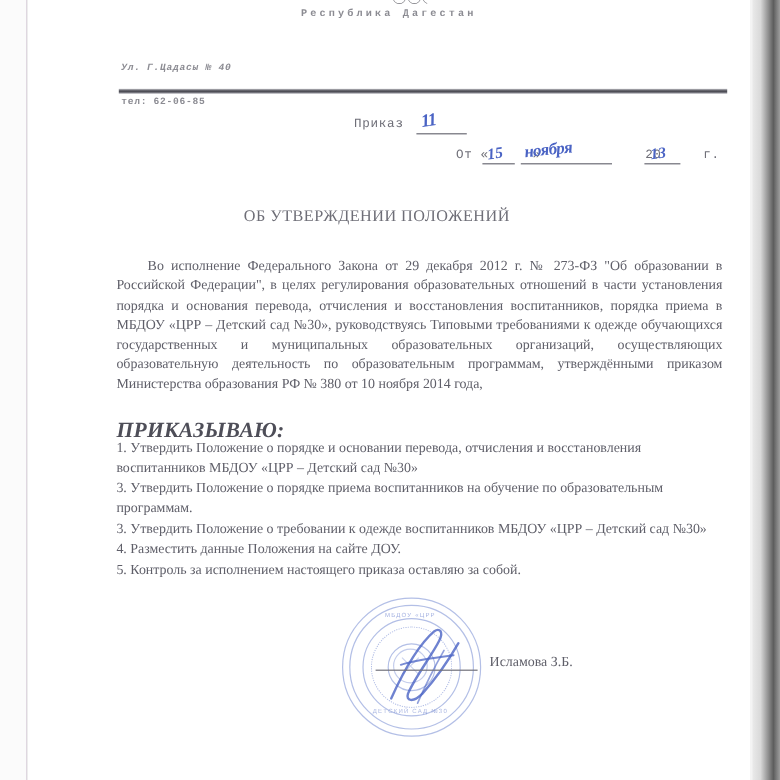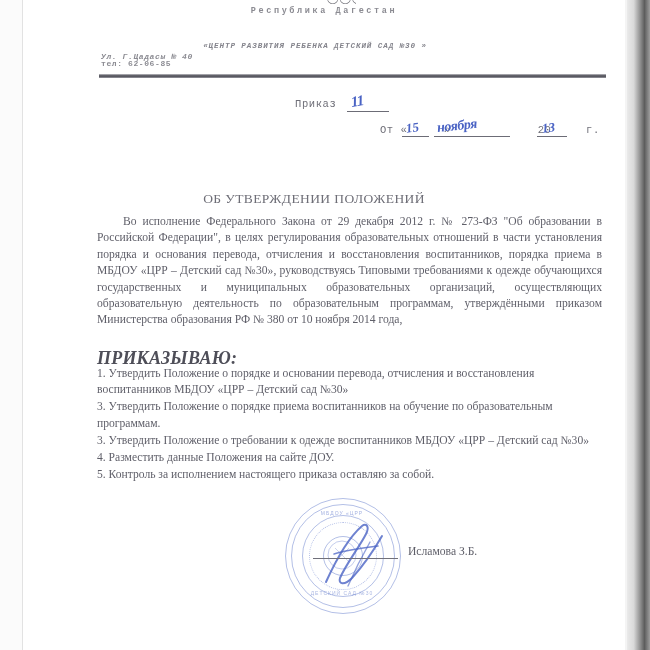--- a/index.html
+++ b/index.html
@@ -107,21 +107,21 @@
     font-style: italic;
     font-size: 8px;
     letter-spacing: 0.6px;
     color: #8c8c93;
     font-weight: 700;
     white-space: nowrap;
   }
   .addr2 {
     position: absolute;
     left: 78px;
-    top: 59px;
+    top: 81px;
     font-family: "Liberation Mono", monospace;
     font-size: 8px;
     letter-spacing: 0.6px;
     color: #8c8c93;
     font-weight: 700;
     white-space: nowrap;
   }
   .hrule {
     position: absolute;
     left: 76px;
@@ -222,21 +222,21 @@
     top: 136px;
     width: 30px;
     height: 1px;
     background: #6c6c76;
   }
 
   
   .doc-title {
     position: absolute;
     left: 0; right: 20px;
-    top: 191px;
+    top: 172px;
     text-align: center;
     font-family: "Liberation Serif", serif;
     font-size: 13.5px;
     letter-spacing: 0.4px;
     color: #6e6e77;
   }
 
   
   .body-par {
     position: absolute;
@@ -348,21 +348,20 @@
 
 <div id="page">
 
   <div class="scan-left-margin"></div>
 
   <div class="paper">
 
     <div class="emblem">☉☉☉</div>
 
     <div class="republic">Республика Дагестан</div>
-    <div class="org-line2">«ЦЕНТР РАЗВИТИЯ РЕБЕНКА ДЕТСКИЙ САД №30 »</div>
     <div class="addr1">Ул. Г.Цадасы  № 40</div>
     <div class="addr2">тел:   62-06-85</div>
     <div class="hrule"></div>
 
     <div class="order-no-label">Приказ</div>
     <div class="order-no-value hw">11</div>
     <div class="order-no-rule"></div>
 
     <div class="date-row">
       <span>От «</span>

